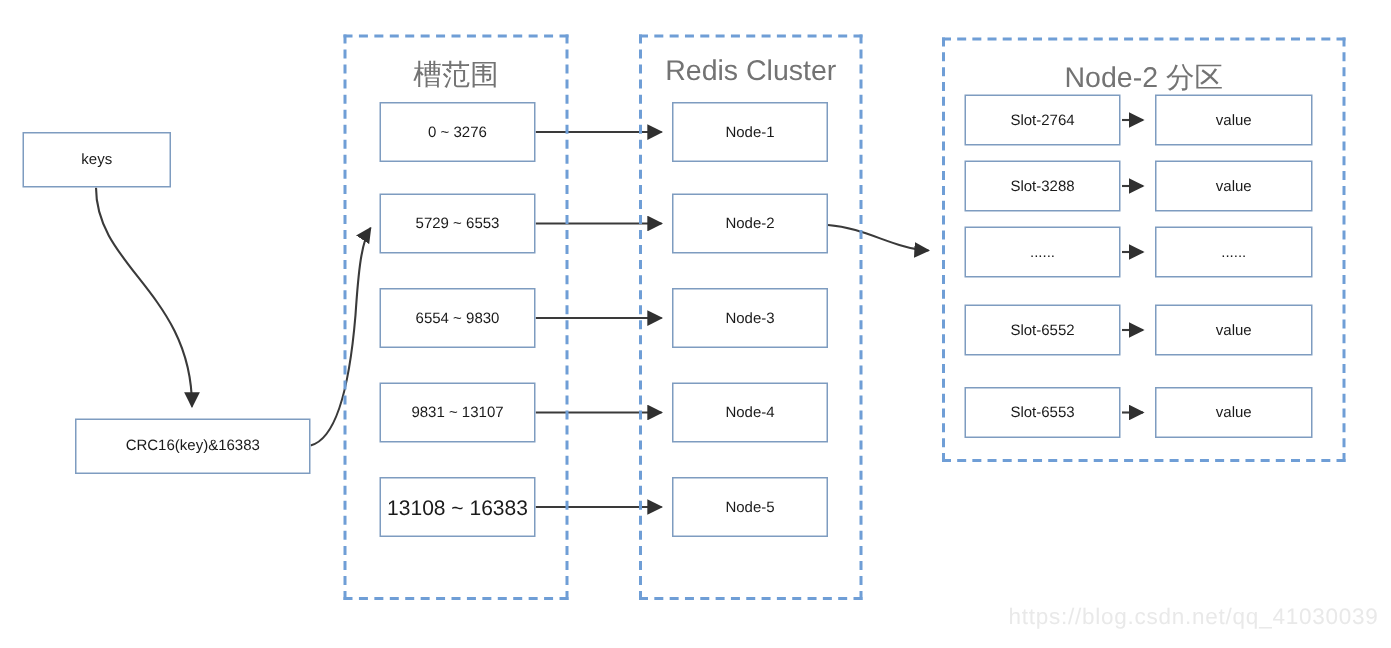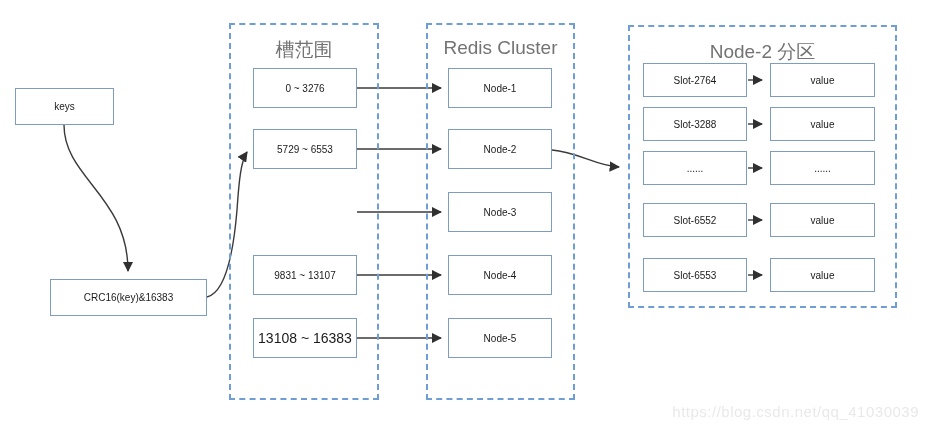--- a/index.html
+++ b/index.html
@@ -92,20 +92,21 @@
   </svg>
 
   <div class="box" style="left:15px; top:88px; width:99px; height:37px">keys</div>
   <div class="box" style="left:50px; top:279px; width:157px; height:37px">CRC16(key)&amp;16383</div>
 
   <div class="container" style="left:229px; top:23px; width:150px; height:377px">
     <div class="container-title">槽范围</div>
   </div>
   <div class="box" style="left:253px; top:68px;  width:104px; height:40px">0 ~ 3276</div>
   <div class="box" style="left:253px; top:129px; width:104px; height:40px">5729 ~ 6553</div>
+  <div class="box" style="left:253px; top:192px; width:104px; height:40px">6554 ~ 9830</div>
   <div class="box" style="left:253px; top:255px; width:104px; height:40px">9831 ~ 13107</div>
   <div class="box small" style="left:253px; top:318px; width:104px; height:40px">13108 ~ 16383</div>
 
   <div class="container" style="left:426px; top:23px; width:149px; height:377px">
     <div class="container-title">Redis Cluster</div>
   </div>
   <div class="box" style="left:448px; top:68px;  width:104px; height:40px">Node-1</div>
   <div class="box" style="left:448px; top:129px; width:104px; height:40px">Node-2</div>
   <div class="box" style="left:448px; top:192px; width:104px; height:40px">Node-3</div>
   <div class="box" style="left:448px; top:255px; width:104px; height:40px">Node-4</div>

